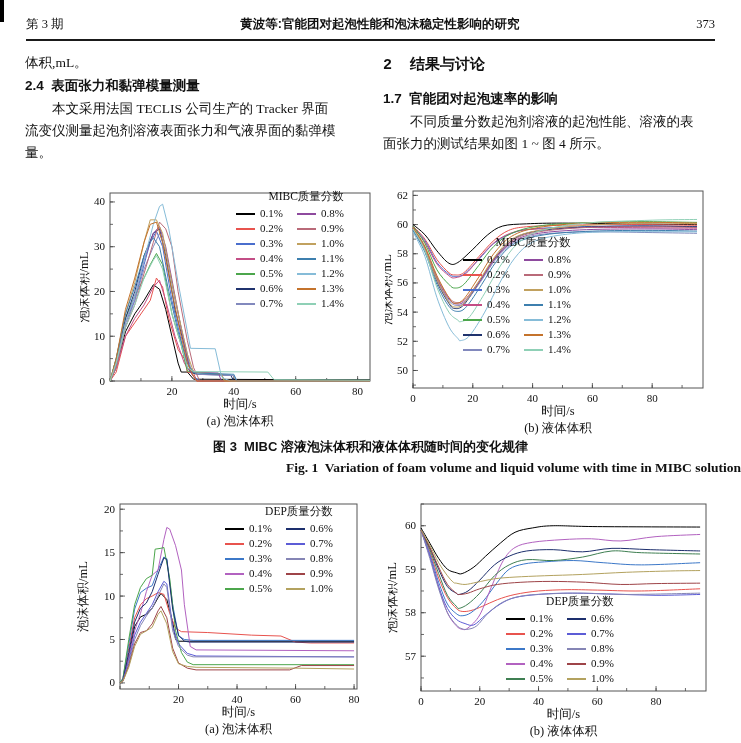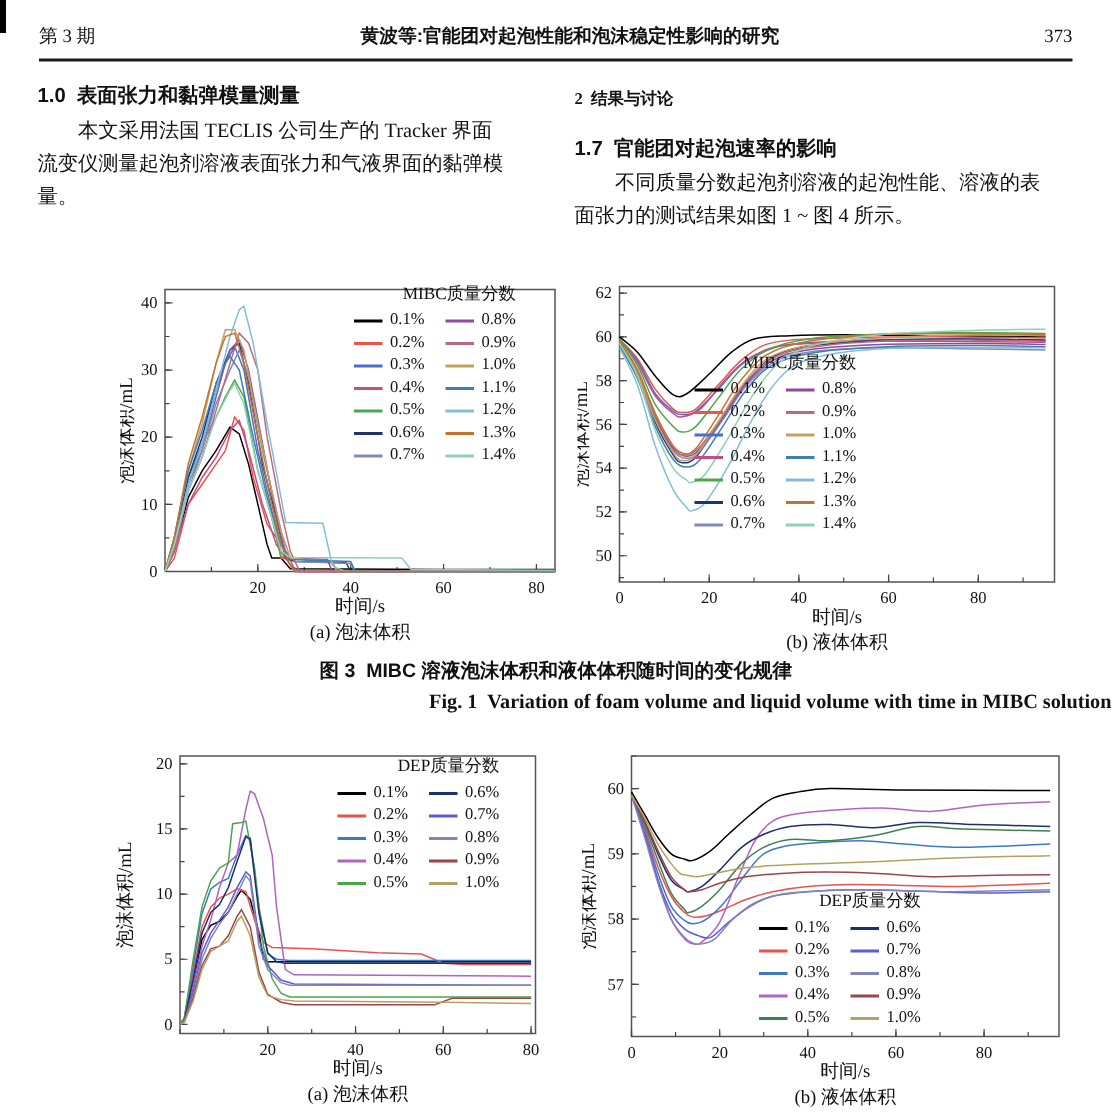--- a/index.html
+++ b/index.html
@@ -11,22 +11,22 @@
           font-size:12.5px;}
   .h-title{font-family:"Liberation Sans","DejaVu Sans",sans-serif;font-weight:600;font-size:12.5px;text-align:center;}
   .header-rule{position:absolute;top:39px;left:26px;width:689px;height:2px;background:#1a1a1a;}
   .col{position:absolute;font-size:13.5px;line-height:22px;}
   .col-left{top:52px;left:25px;width:312px;}
   .col-right{top:52px;left:383px;width:312px;}
   .body-text{margin:0;}
   .indent{text-indent:2em;}
   .heading3{margin:1px 0 1px 0;font-family:"Liberation Sans","DejaVu Sans",sans-serif;
             font-size:13.5px;font-weight:bold;white-space:pre;}
-  .heading2{margin:3px 0 11px 0;font-family:Liberation Serif, serif;
-            font-size:11px;font-weight:bold;white-space:pre;}
+  .heading2{margin:3px 0 11px 0;font-family:Liberation Mono, monospace;
+            font-size:15px;font-weight:bold;white-space:pre;}
   .chart{position:absolute;}
   #chart-mibc-foam{left:80px;top:183px;}
   #chart-mibc-liquid{left:385px;top:183px;}
   #chart-dep-foam{left:75px;top:492px;}
   #chart-dep-liquid{left:388px;top:492px;}
   .fig-caption-zh{position:absolute;top:438px;left:0;width:741px;text-align:center;
      font-family:"Liberation Sans","DejaVu Sans",sans-serif;font-weight:bold;font-size:13px;white-space:pre;}
   .fig-caption-en{position:absolute;top:460px;left:0;width:741px;text-align:right;
      font-family:"Liberation Serif","DejaVu Serif",serif;font-weight:bold;font-size:13.5px;white-space:pre;}
   .legend{position:absolute;font-family:"Liberation Serif","DejaVu Serif",serif;
@@ -47,21 +47,22 @@
   <div class="edge-mark"></div>
 
   <div class="header">
     <span class="h-issue">第 3 期</span>
     <span class="h-title">黄波等:官能团对起泡性能和泡沫稳定性影响的研究</span>
     <span class="h-page">373</span>
   </div>
   <div class="header-rule"></div>
 
   <div class="col col-left">
-    <h4 class="heading3">1.0  表面张力和黏弹模量测量</h4>
+    <p class="body-text">体积,mL。</p>
+    <h4 class="heading3">2.4  表面张力和黏弹模量测量</h4>
     <p class="body-text indent">本文采用法国 TECLIS 公司生产的 Tracker 界面流变仪测量起泡剂溶液表面张力和气液界面的黏弹模量。</p>
   </div>
 
   <div class="col col-right">
     <h3 class="heading2">2  结果与讨论</h3>
     <h4 class="heading3">1.7  官能团对起泡速率的影响</h4>
     <p class="body-text indent">不同质量分数起泡剂溶液的起泡性能、溶液的表面张力的测试结果如图 1 ~ 图 4 所示。</p>
   </div>
 
   <div id="chart-mibc-foam" class="chart" style="width: 295px; height: 252px;"><svg width="295" height="252">

